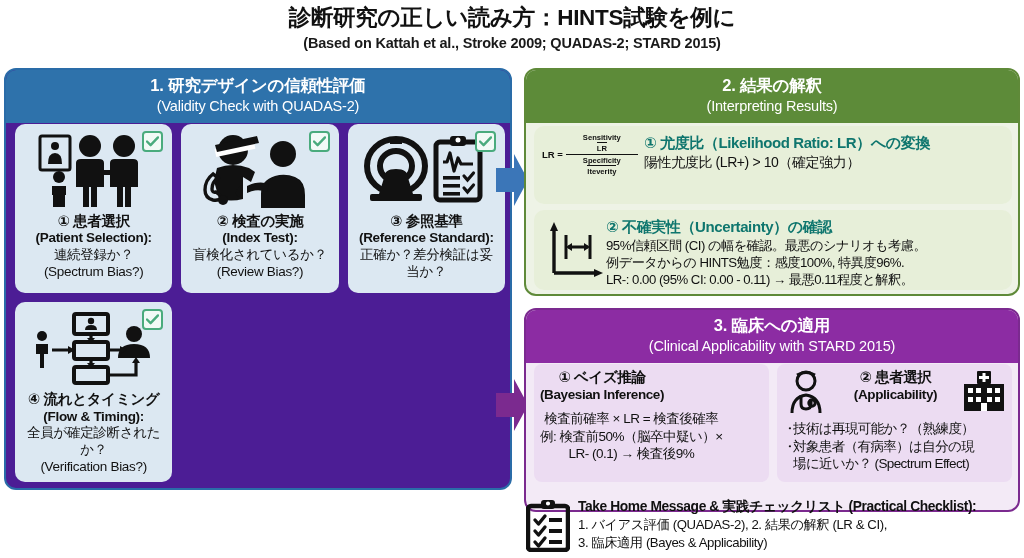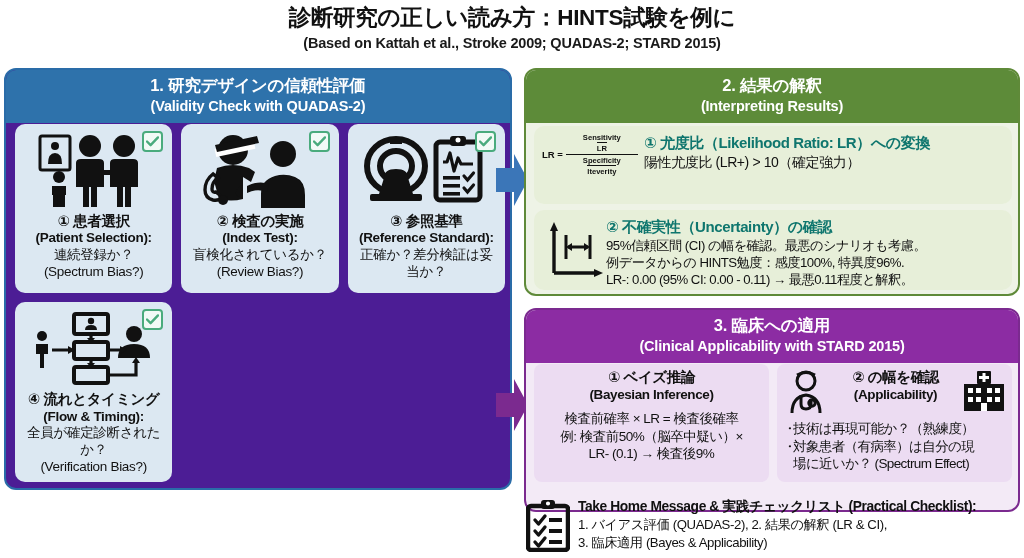--- a/index.html
+++ b/index.html
@@ -22,21 +22,21 @@
     letter-spacing: -0.2px;
   }
 
   
   .panel { position: absolute; border-radius: 12px; overflow: hidden; }
   .panel-head {
     text-align: center; color: #ffffff; padding: 6px 4px 8px;
     line-height: 1.2;
   }
   .panel-head .ja { font-size: 16.5px; font-weight: bold; letter-spacing: -0.2px; }
-  .panel-head .en { font-size: 14.5px; font-weight: bold; margin-top: 2px; letter-spacing: -0.2px; }
+  .panel-head .en { font-size: 14.5px; font-weight: normal; margin-top: 2px; letter-spacing: -0.2px; }
 
   
   #panel1 {
     left: 4px; top: 68px; width: 508px; height: 422px;
     background: #4c1d95;
     border: 2px solid #2a6ca8;
   }
   #panel1 .panel-head { background: #2e72ab; }
   .grid2 {
     position: absolute; left: 9px; top: 54px; width: 490px; height: 358px;
@@ -98,21 +98,21 @@
     background: #f3eaf6;
     border: 2px solid #7b2a8f;
   }
   #panel3 .panel-head { background: #8c2ca3; }
   .pgrid {
     position: absolute; left: 8px; top: 54px; width: 478px; height: 118px;
     display: grid; grid-template-columns: 1fr 1fr; gap: 8px;
   }
   .pbox {
     background: #ecdcf2; border-radius: 8px; padding: 5px 6px;
-    display: flex; flex-direction: column; align-items: center;
+    display: flex; flex-direction: column; align-items: flex-start;
   }
   .p-title { text-align: center; line-height: 1.22; }
   .p-title .t-ja { font-size: 14.5px; font-weight: bold; color: #111; letter-spacing: -0.4px; }
   .p-title .t-en { font-size: 13.5px; font-weight: bold; color: #111; letter-spacing: -0.4px; }
   .p-body { font-size: 13.5px; color: #111; text-align: center; line-height: 1.3; letter-spacing: -0.5px; margin-top: 7px; }
   .p-bullets { font-size: 13.5px; color: #111; line-height: 1.3; letter-spacing: -0.6px; align-self: stretch; margin-top: 1px; }
   .p-bullets div { display: flex; }
   .p-bullets .bul { width: 10px; flex: 0 0 10px; }
   .applic-head { position: relative; width: 100%; display: flex; align-items: flex-start; justify-content: center; gap: 2px; }
 
@@ -378,21 +378,21 @@
               <g fill="none" stroke="#111" stroke-width="3">
                 <circle cx="23" cy="12" r="9"></circle>
                 <path d="M14 6 q9 -5 18 0" stroke-width="3"></path>
                 <path d="M9 44 q0 -16 14 -18 q14 2 14 18"></path>
                 <path d="M18 26 v9 q0 5 5 5 q5 0 5 -5 v-5"></path>
                 <circle cx="29" cy="34" r="3.2"></circle>
               </g>
             </svg>
           </span>
           <span class="p-title" style="flex:1 1 auto;">
-            <span class="t-ja" style="display:block;">② の幅を確認</span>
+            <span class="t-ja" style="display:block;">② 患者選択</span>
             <span class="t-en" style="display:block;">(Applicability)</span>
           </span>
           <span style="flex:0 0 auto;">
             <svg width="44" height="44" viewBox="0 0 44 44">
               <g fill="#111">
                 <rect x="15" y="2" width="14" height="13" rx="1"></rect>
                 <rect x="20.5" y="4" width="3" height="9" fill="#fff"></rect>
                 <rect x="17" y="7" width="10" height="3" fill="#fff"></rect>
                 <rect x="2" y="15" width="40" height="27"></rect>
                 <g fill="#fff">

